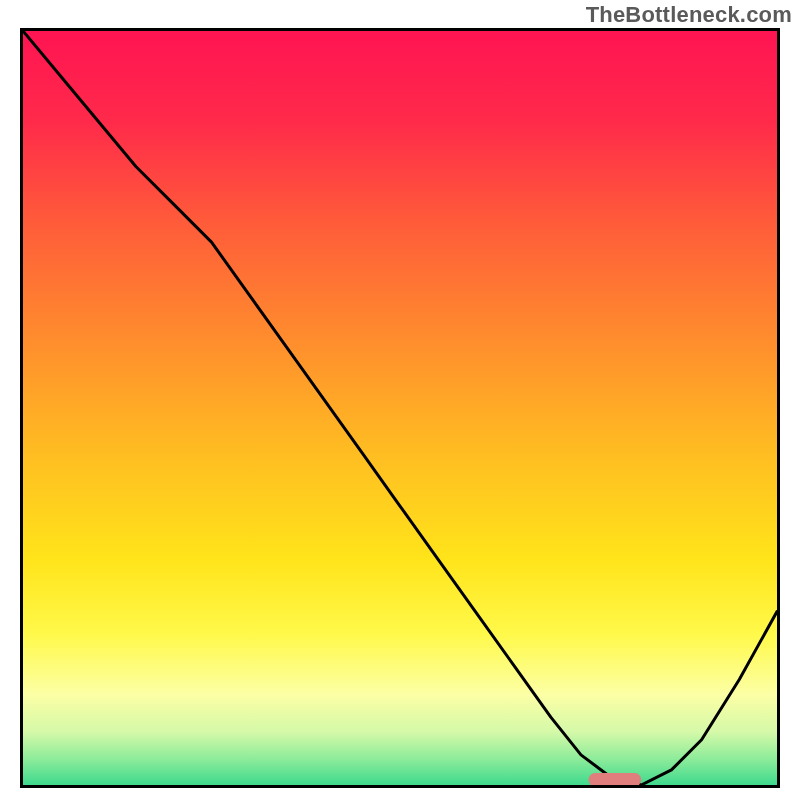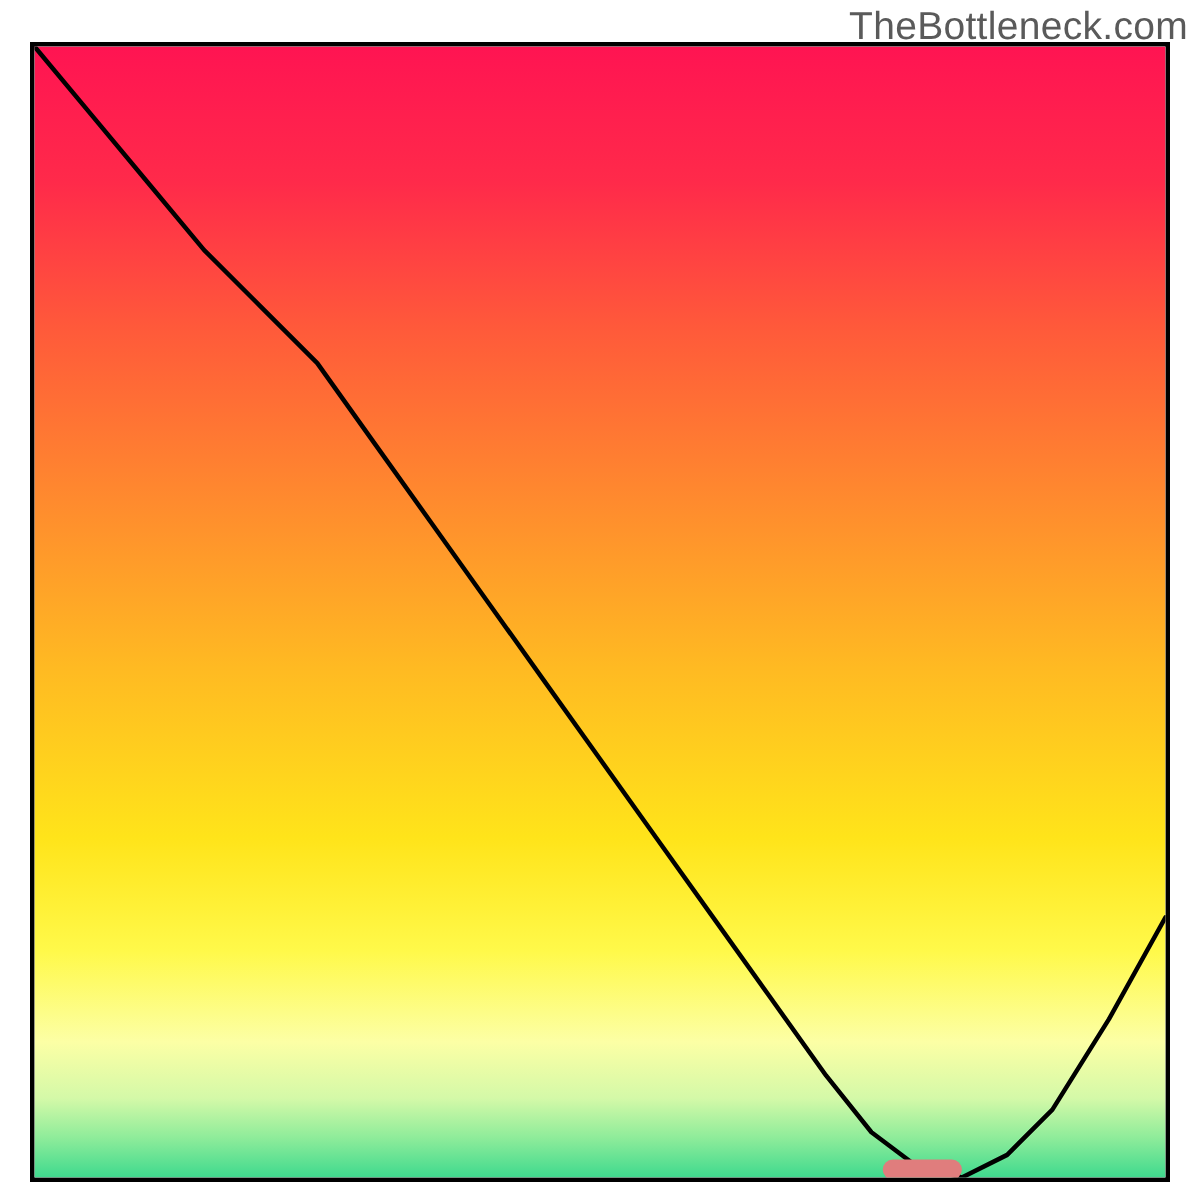--- a/index.html
+++ b/index.html
@@ -13,22 +13,22 @@
   }
   .stage {
     position: relative;
     width: 800px;
     height: 800px;
   }
   .watermark {
     position: absolute;
     top: 2px;
     right: 8px;
-    font-size: 26px;
-    font-weight: 400;
+    font-size: 22px;
+    font-weight: 700;
     color: #5a5a5a;
     letter-spacing: 0.2px;
   }
   .chart-frame {
     position: absolute;
     left: 20px;
     top: 28px;
     width: 760px;
     height: 760px;
     box-sizing: border-box;

